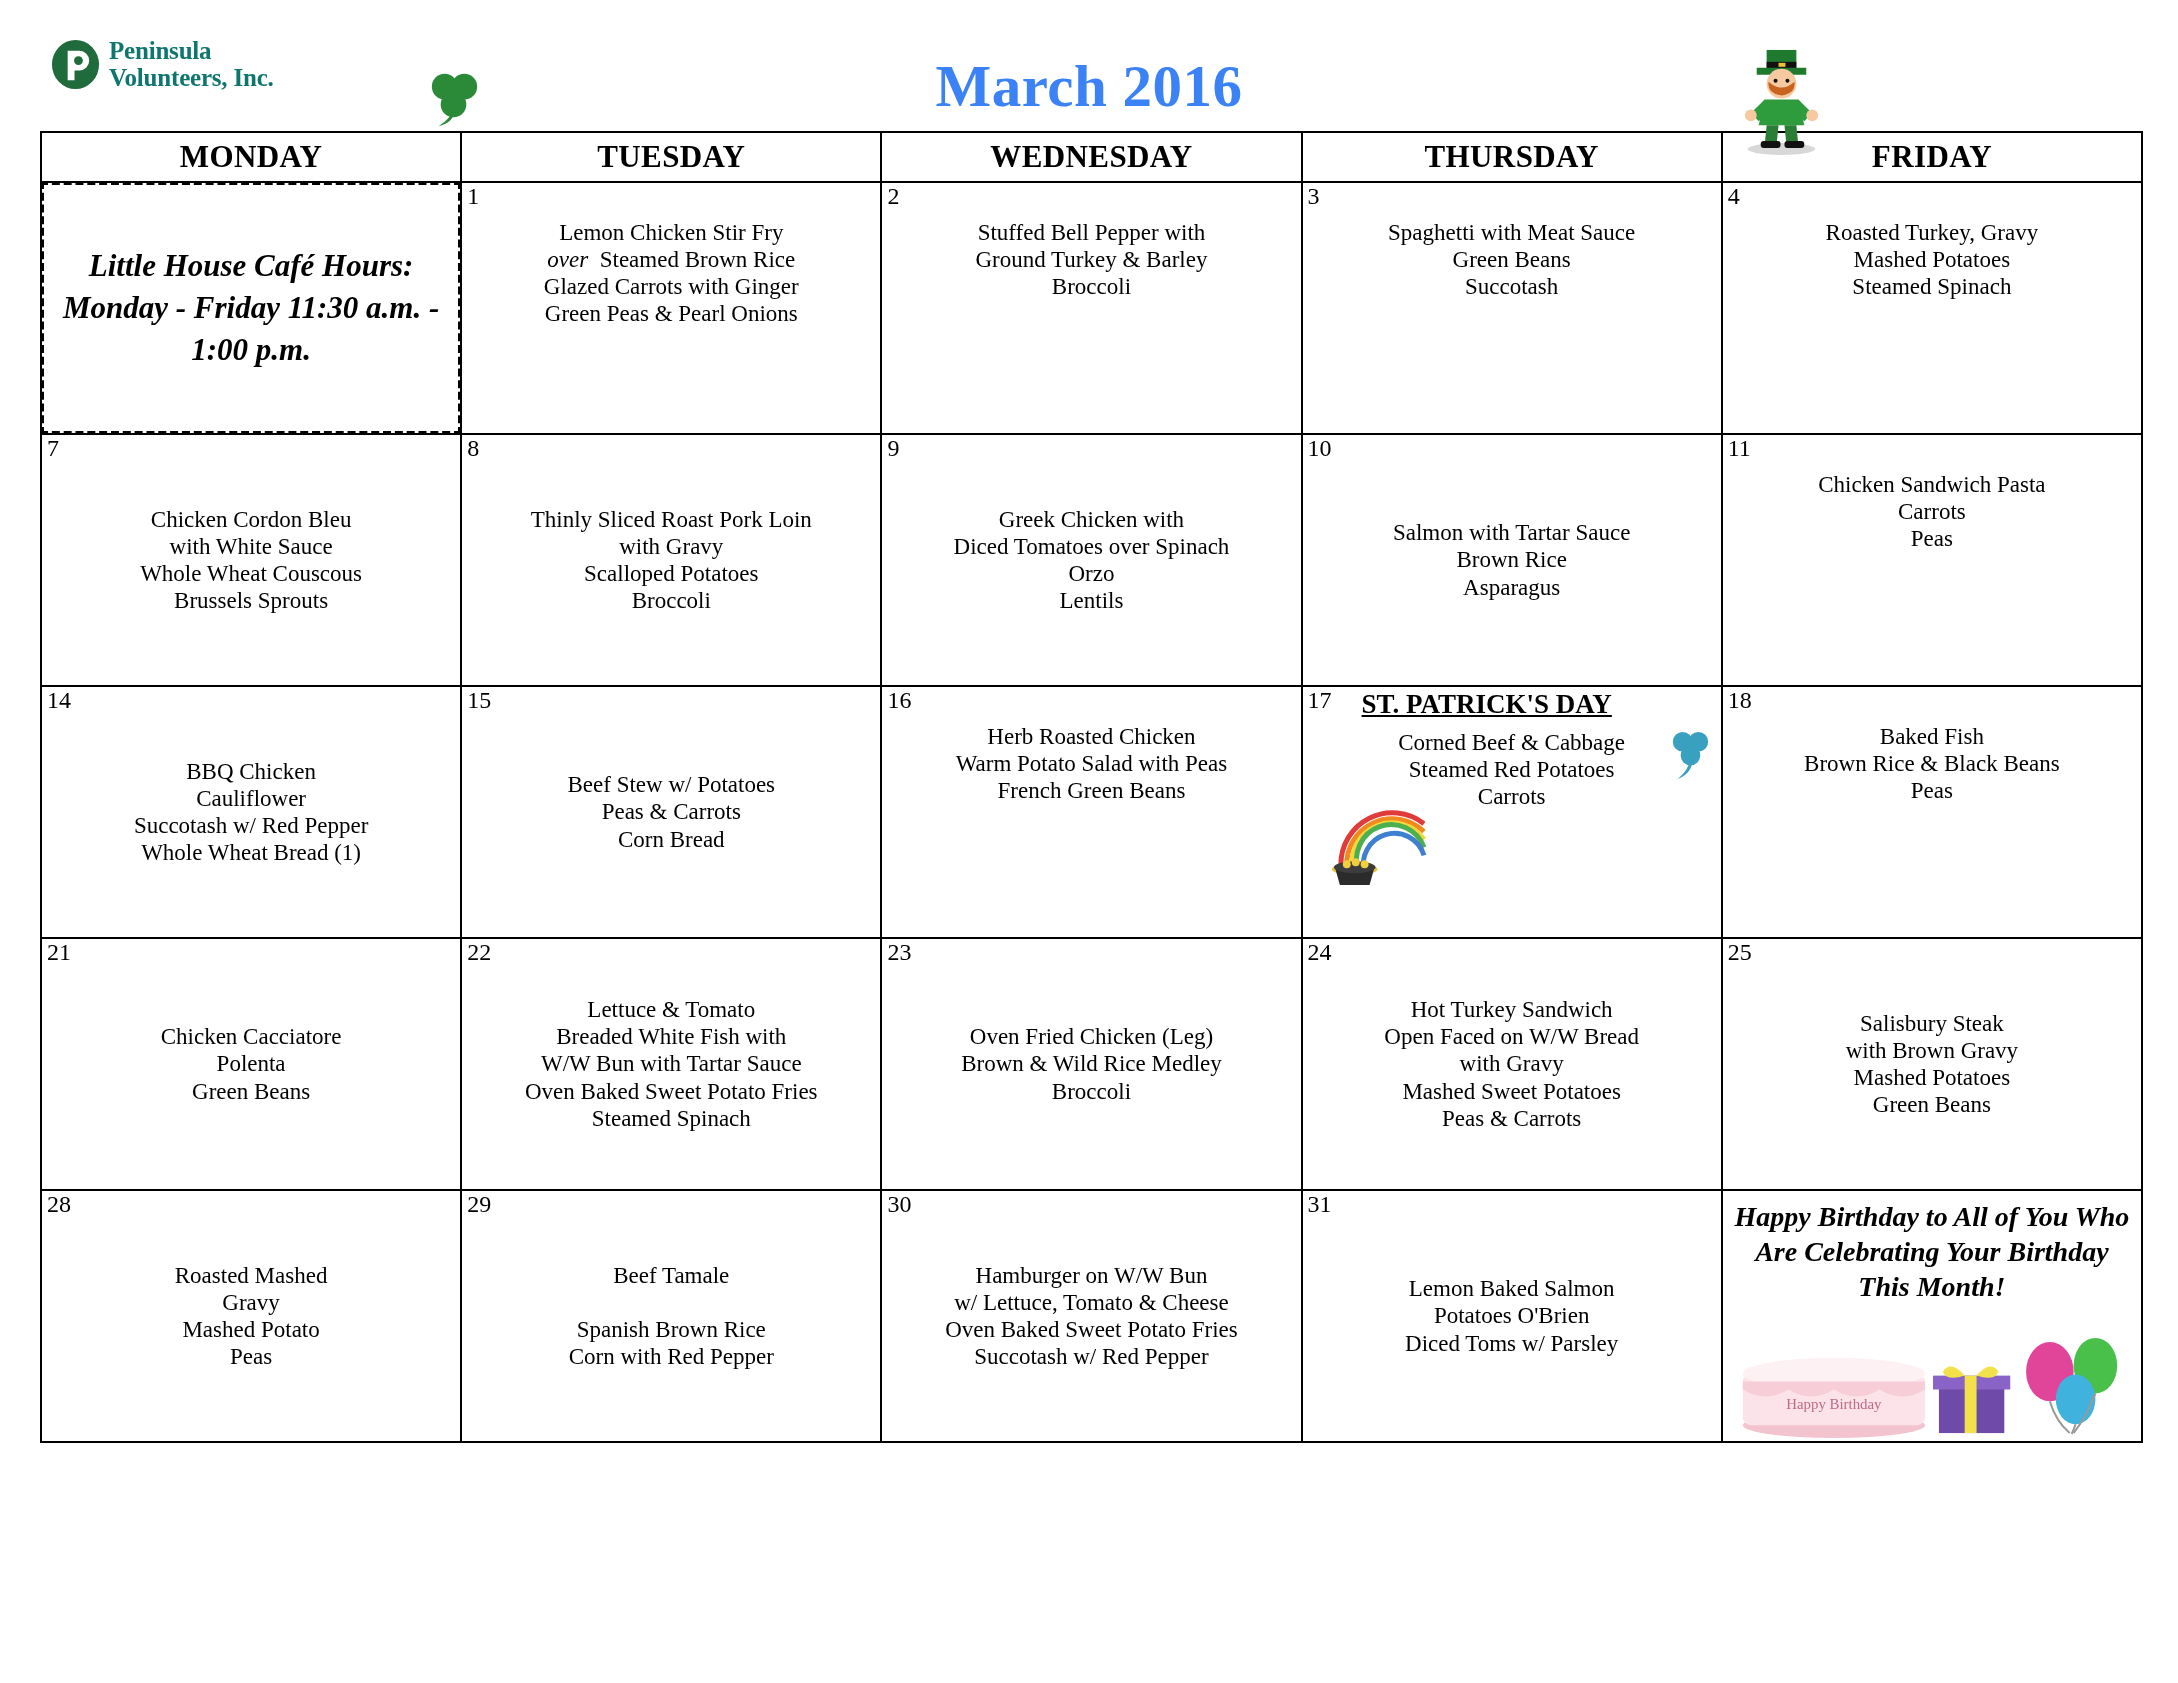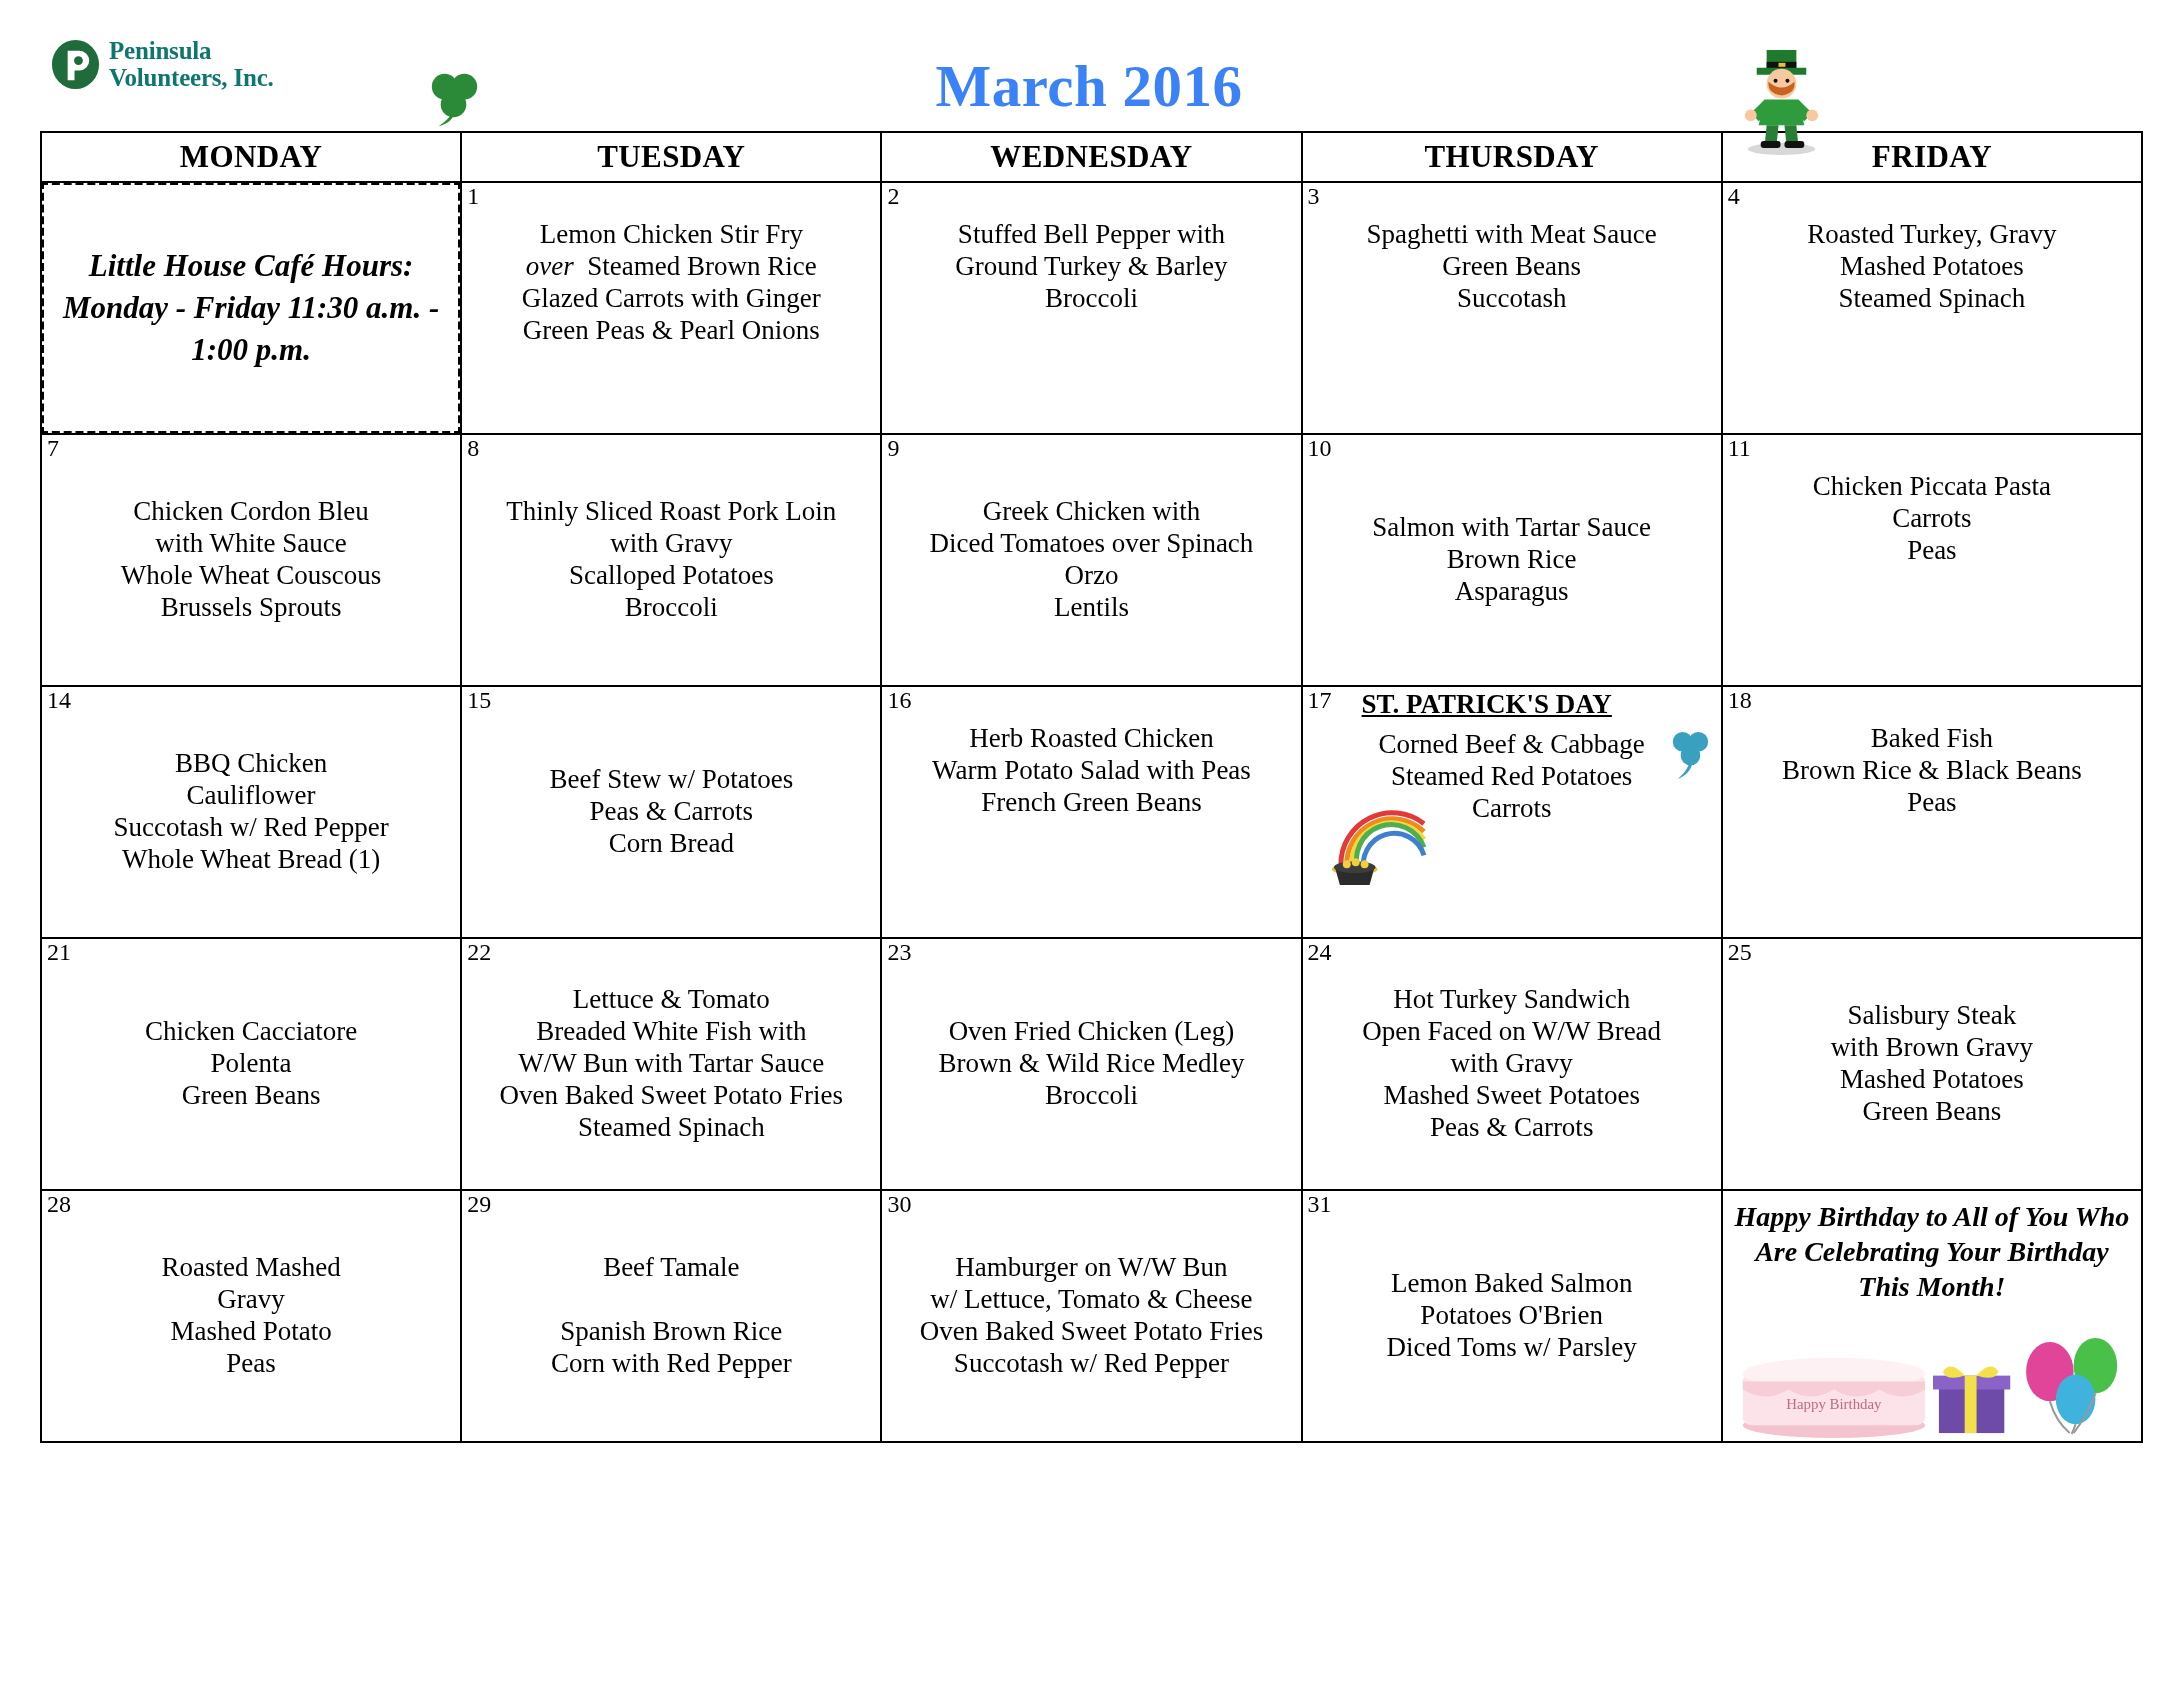--- a/index.html
+++ b/index.html
@@ -103,21 +103,21 @@
   .daynum {
     position: absolute;
     left: 5px;
     top: 1px;
     font-size: 24px;
     font-family: "Liberation Serif", serif;
     line-height: 1;
   }
   .menu {
     text-align: center;
-    font-size: 27px;
+    font-size: 23px;
     line-height: 1.18;
     font-family: "Liberation Serif", serif;
     padding: 0 6px;
     display: flex;
     flex-direction: column;
     justify-content: center;
     height: 100%;
     box-sizing: border-box;
   }
   .menu .ln { display: block; white-space: nowrap; }
@@ -345,21 +345,21 @@
           <span class="daynum">10</span>
           <div class="menu">
             <span class="ln">Salmon with Tartar Sauce</span>
             <span class="ln">Brown Rice</span>
             <span class="ln">Asparagus</span>
           </div>
         </td>
         <td class="daycell">
           <span class="daynum">11</span>
           <div class="menu top">
-            <span class="ln">Chicken Piccata Pasta</span>
+            <span class="ln">Chicken Sandwich Pasta</span>
             <span class="ln">Carrots</span>
             <span class="ln">Peas</span>
           </div>
         </td>
       </tr>
 
       <tr>
         <td class="daycell">
           <span class="daynum">14</span>
           <div class="menu">

